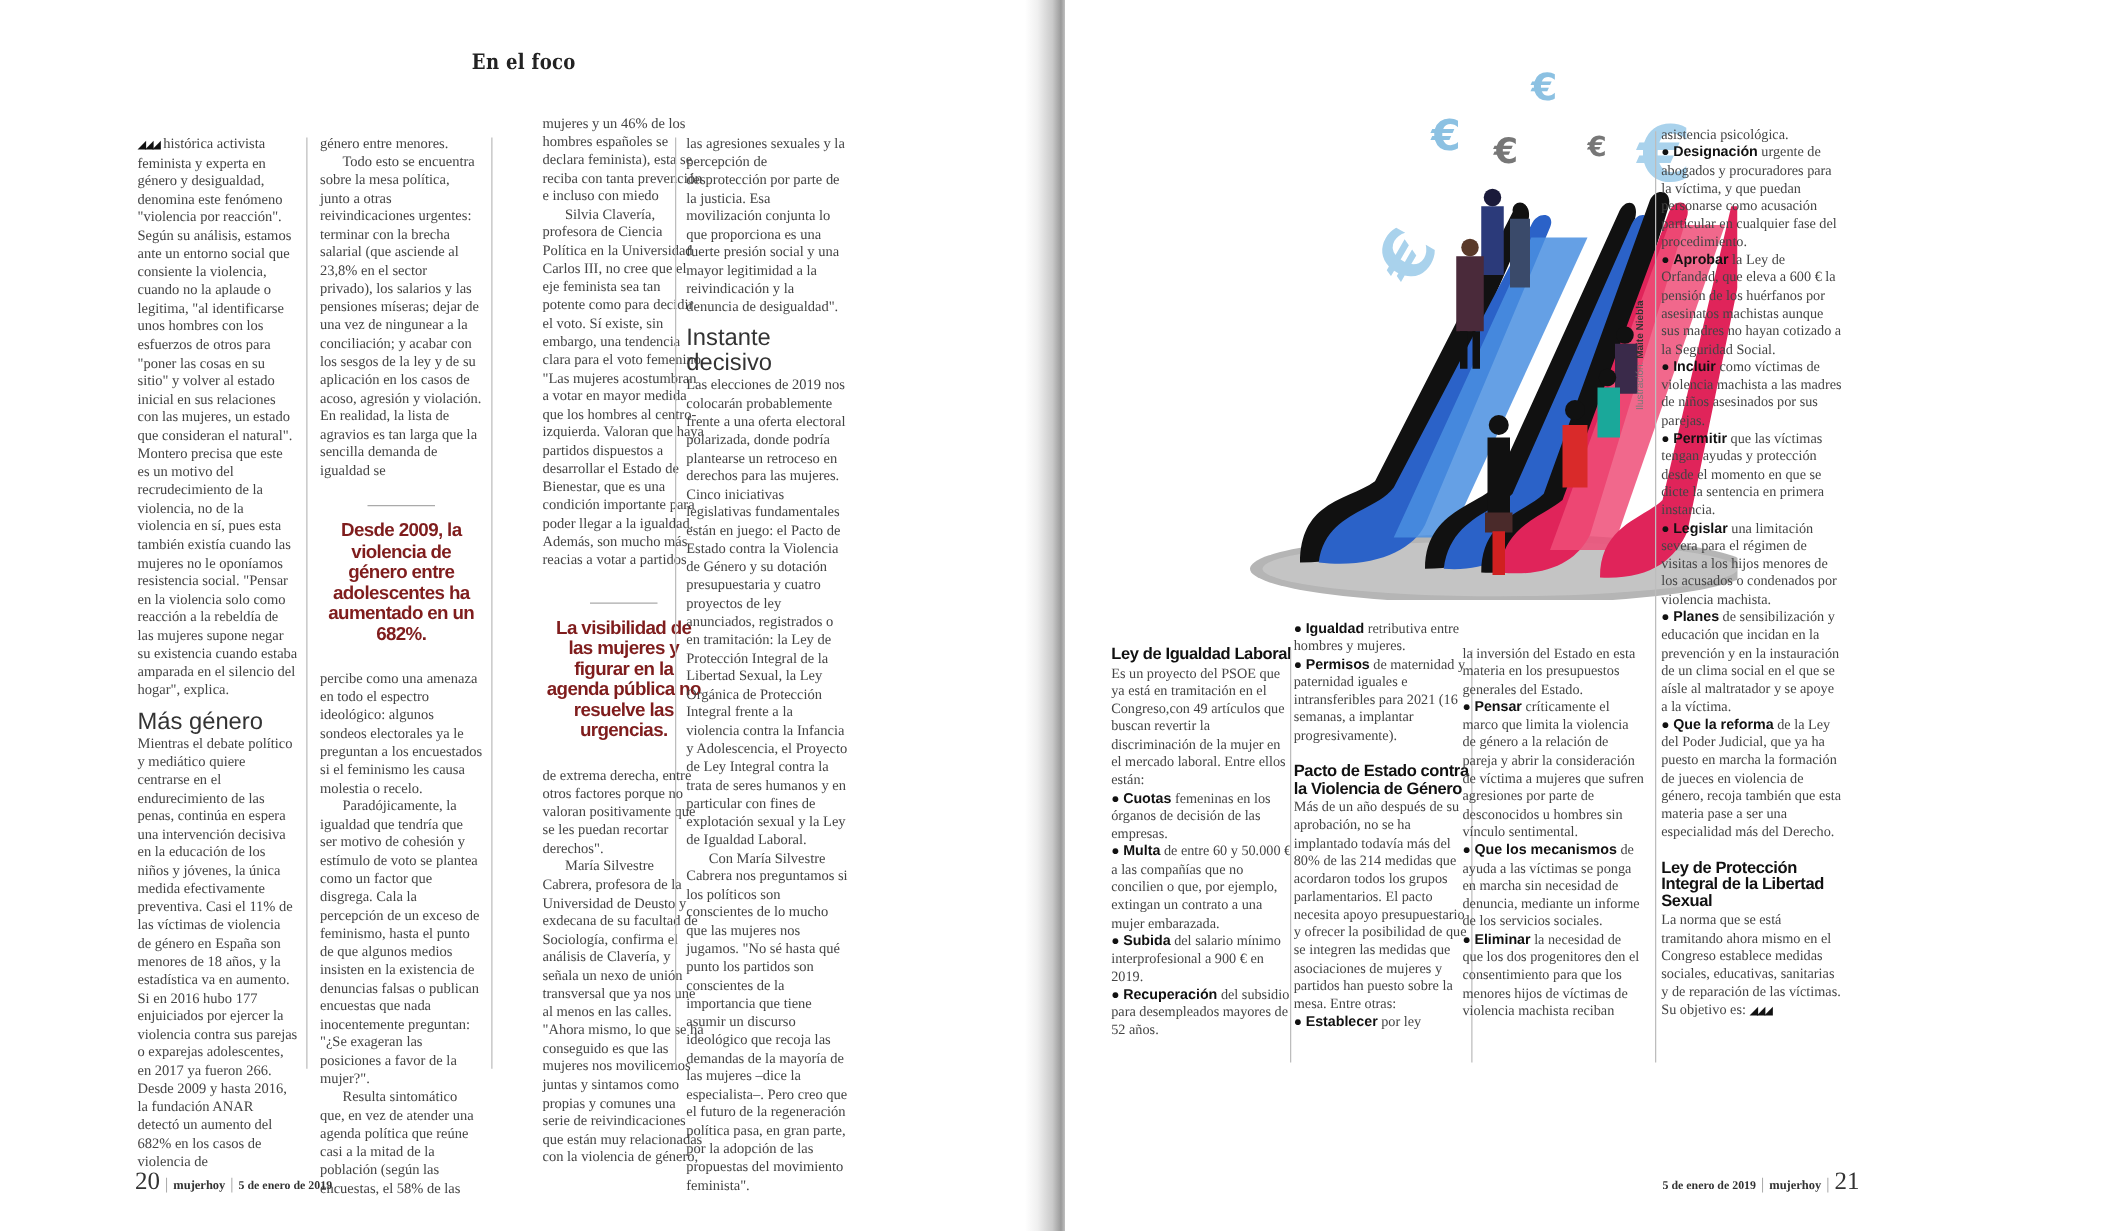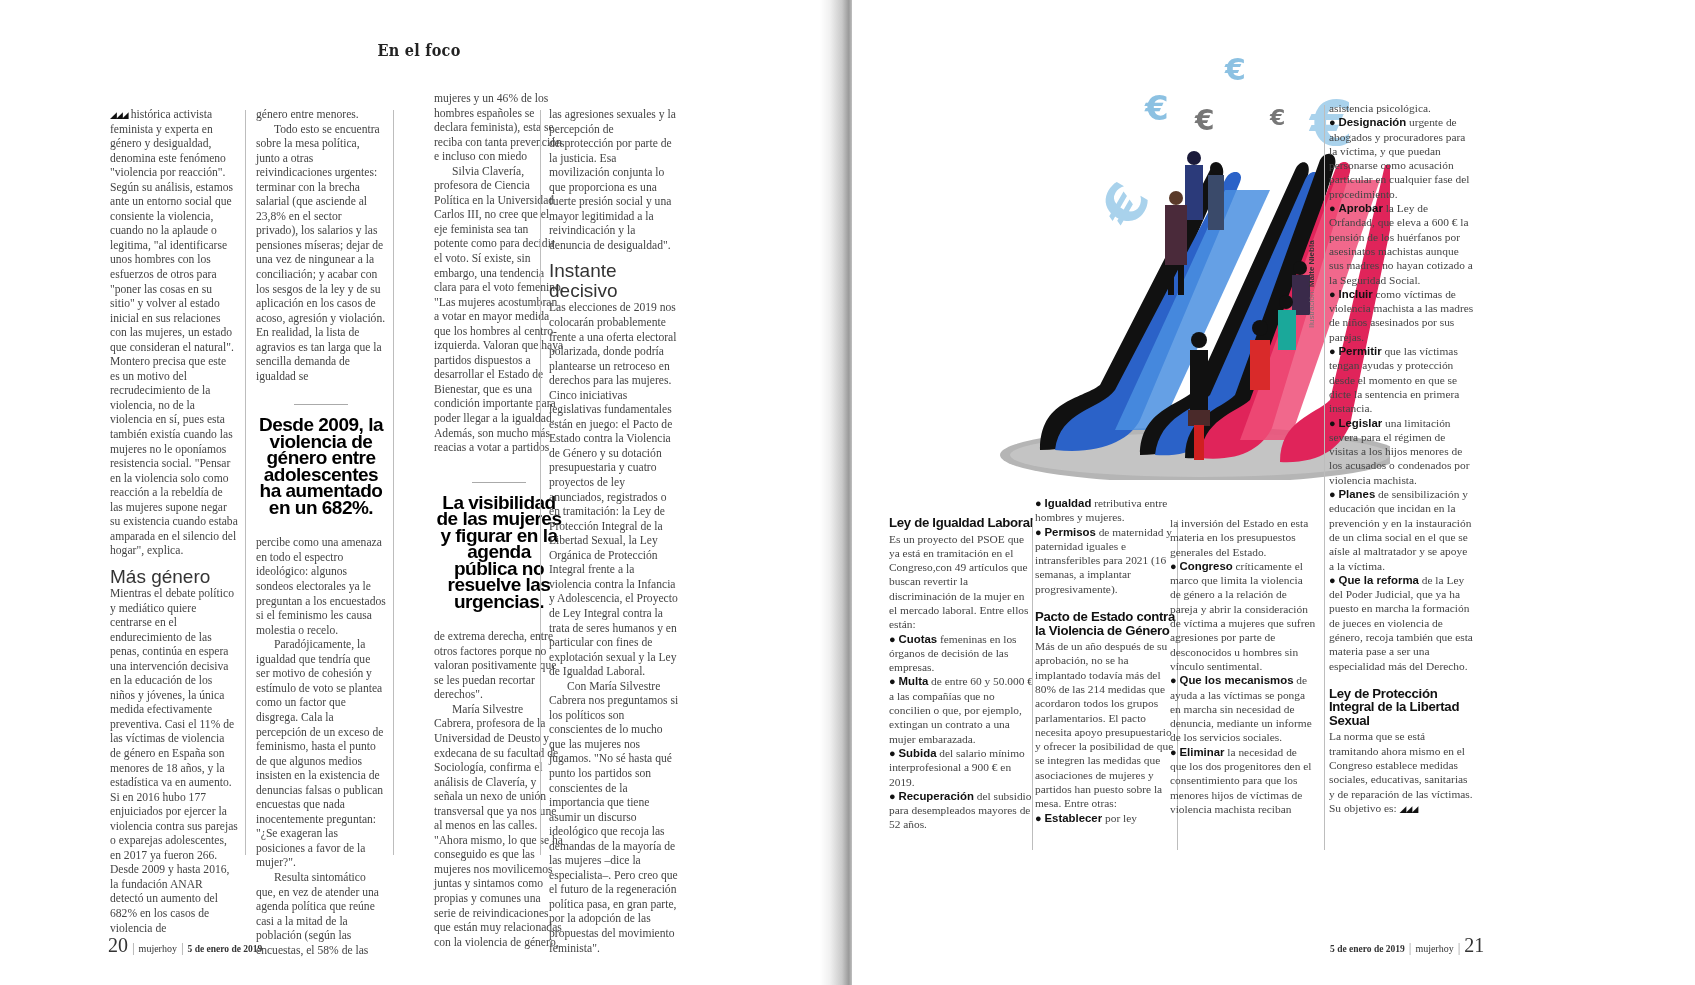--- a/index.html
+++ b/index.html
@@ -18,28 +18,28 @@
 
   .col { position: absolute; font-size: 11.6px; line-height: 14.55px; color: #444; }
   .col p { margin: 0; }
   .col p.indent { text-indent: 18px; }
   .vrule { position: absolute; width: 1px; background: #bdbdbd; }
 
   .sub { font-family: "Liberation Sans", "DejaVu Sans", sans-serif; font-size: 19px; line-height: 20px;
          color: #333; margin-top: 8px; font-weight: normal; }
 
   .pullquote { font-family: "Liberation Sans", "DejaVu Sans", sans-serif; font-weight: bold; text-align: center;
-               font-size: 19px; line-height: 16.5px; color: #000000; letter-spacing: -0.5px; }
+               font-size: 15px; line-height: 16.5px; color: #7f1d1d; letter-spacing: -0.5px; }
   .pq-rule { width: 54px; height: 1px; background: #aaa; margin: 0 auto 12px auto; }
 
   .marks { font-family: "DejaVu Sans", sans-serif; font-size: 9px; color: #111; letter-spacing: -1px; font-weight: bold; }
 
   .folio { position: absolute; top: 934px; font-family: "Liberation Serif", serif; color: #333; white-space: nowrap; }
   .folio .num { font-size: 20px; }
-  .folio .brand { font-size: 10px; font-weight: normal; }
+  .folio .brand { font-size: 10px; font-weight: bold; }
   .folio .date { font-size: 9.5px; font-weight: bold; }
   .folio .sep { font-size: 13px; color: #999; margin: 0 4px; }
 
   .illus { position: absolute; left: 88px; top: 30px; width: 450px; height: 450px; }
   .credit { position: absolute; left: 455px; top: 328px; transform: rotate(-90deg); transform-origin: left top;
             font-family: "Liberation Sans", sans-serif; font-size: 8px; color: #777; white-space: nowrap; }
   .credit b { color: #333; }
 
   .headline { position: absolute; left: 36px; top: 515px; font-family: "DejaVu Sans", "Liberation Sans", sans-serif;
               font-weight: bold; font-size: 22.5px; color: #141414; letter-spacing: -0.3px; white-space: nowrap; }
@@ -166,21 +166,21 @@
     <p class="bullet"><span class="dot">●</span> <b>Igualdad</b><span> retributiva entre hombres y mujeres.</span></p>
     <p class="bullet"><span class="dot">●</span> <b>Permisos</b><span> de maternidad y paternidad iguales e intransferibles para 2021 (16 semanas, a implantar progresivamente).</span></p>
     <h3 class="spaced">Pacto de Estado contra la Violencia de Género</h3>
     <p>Más de un año después de su aprobación, no se ha implantado todavía más del 80% de las 214 medidas que acordaron todos los grupos parlamentarios. El pacto necesita apoyo presupuestario y ofrecer la posibilidad de que se integren las medidas que asociaciones de mujeres y partidos han puesto sobre la mesa. Entre otras:</p>
     <p class="bullet"><span class="dot">●</span> <b>Establecer</b><span> por ley</span></p>
   </div>
   <div class="vrule" style="left:325px; top:520px; height:330px;"></div>
 
   <div class="rcol" style="left:318px; top:516px; width:146px;">
     <p>la inversión del Estado en esta materia en los presupuestos generales del Estado.</p>
-    <p class="bullet"><span class="dot">●</span> <b>Congreso</b><span> críticamente el marco que limita la violencia de género a la relación de pareja y abrir la consideración de víctima a mujeres que sufren agresiones por parte de desconocidos u hombres sin vínculo sentimental.</span></p>
+    <p class="bullet"><span class="dot">●</span> <b>Pensar</b><span> críticamente el marco que limita la violencia de género a la relación de pareja y abrir la consideración de víctima a mujeres que sufren agresiones por parte de desconocidos u hombres sin vínculo sentimental.</span></p>
     <p class="bullet"><span class="dot">●</span> <b>Que los mecanismos</b><span> de ayuda a las víctimas se ponga en marcha sin necesidad de denuncia, mediante un informe de los servicios sociales.</span></p>
     <p class="bullet"><span class="dot">●</span> <b>Eliminar</b><span> la necesidad de que los dos progenitores den el consentimiento para que los menores hijos de víctimas de violencia machista reciban</span></p>
   </div>
   <div class="vrule" style="left:472px; top:105px; height:745px;"></div>
 
   <div class="rcol" style="left:477px; top:101px; width:146px;">
     <p>asistencia psicológica.</p>
     <p class="bullet"><span class="dot">●</span> <b>Designación</b><span> urgente de abogados y procuradores para la víctima, y que puedan personarse como acusación particular en cualquier fase del procedimiento.</span></p>
     <p class="bullet"><span class="dot">●</span> <b>Aprobar</b><span> la Ley de Orfandad, que eleva a 600 € la pensión de los huérfanos por asesinatos machistas aunque sus madres no hayan cotizado a la Seguridad Social.</span></p>
     <p class="bullet"><span class="dot">●</span> <b>Incluir</b><span> como víctimas de violencia machista a las madres de niños asesinados por sus parejas.</span></p>

